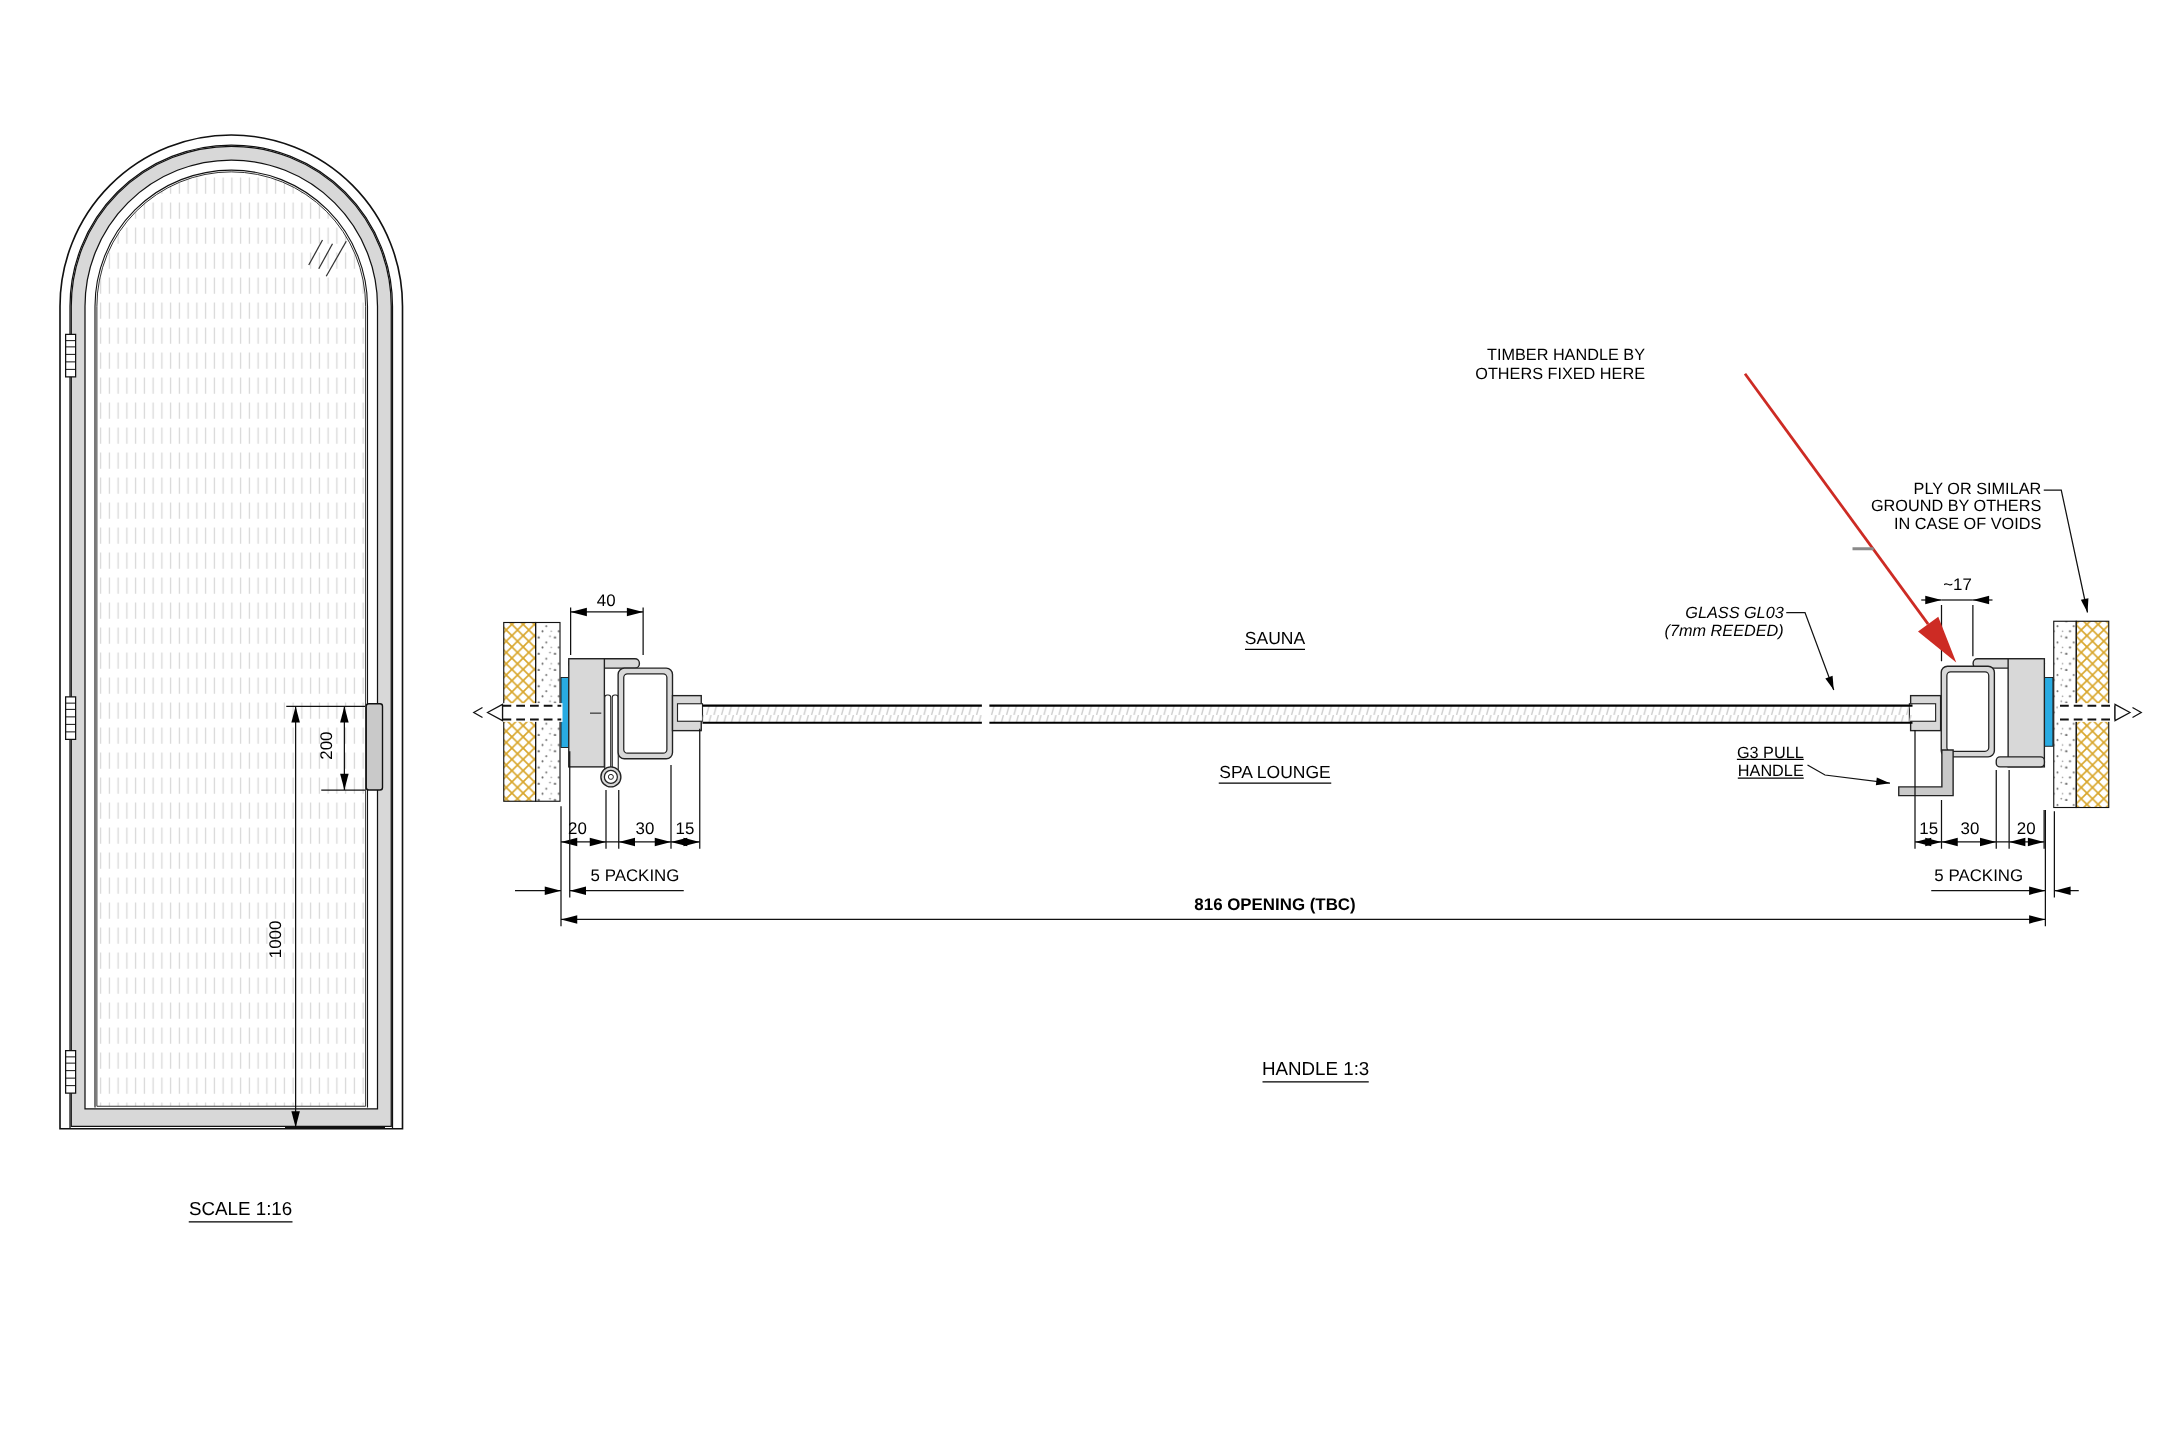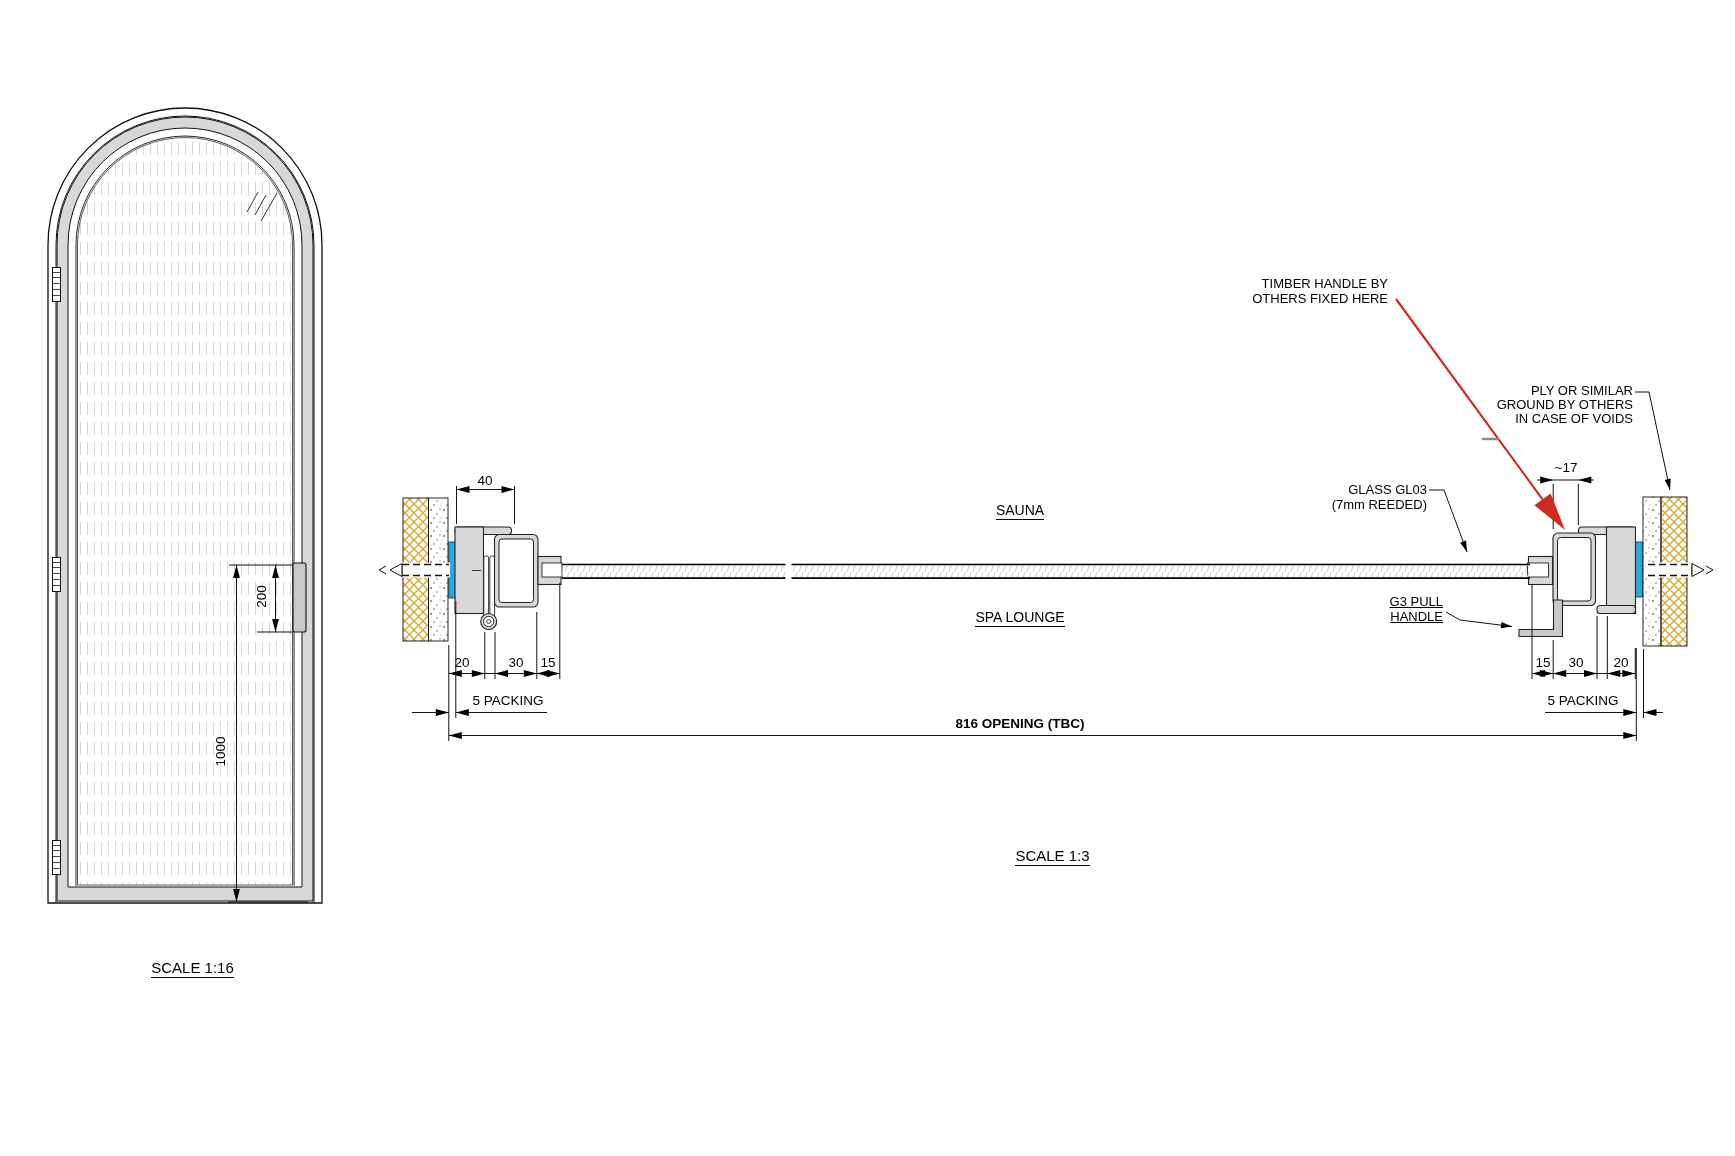--- a/index.html
+++ b/index.html
@@ -257,21 +257,21 @@
     <g>
       <line class="redline" x1="1396" y1="299" x2="1542.5" y2="499.3" stroke-width="2.2"></line>
       <polygon class="redfill" points="1565,530 1534.4,505.2 1550.6,493.4"></polygon>
       <line x1="1482" y1="439" x2="1499" y2="439" stroke="#8a8a8a" stroke-width="2.4"></line>
     </g>
   </g>
 </svg>
 
 <div class="txt ctr u2 scale" style="left:25px;top:959px;width:335px;"><span>SCALE 1:16</span></div>
 
-<div class="txt ctr u2 scale" style="left:880px;top:847px;width:345px;"><span>SCALE 1:3</span></div>
+<div class="txt ctr u2 scale" style="left:880px;top:847px;width:345px;"><span>HANDLE 1:3</span></div>
 
 <div class="txt ctr u2 room" style="left:960px;top:502px;width:120px;"><span>SAUNA</span></div>
 <div class="txt ctr u2 room" style="left:950px;top:609px;width:140px;"><span>SPA LOUNGE</span></div>
 
 <div class="txt ctr dim" style="left:900px;top:716px;width:240px;font-weight:bold;">816 OPENING (TBC)</div>
 
 <div class="txt ctr dim" style="left:470px;top:473px;width:30px;">40</div>
 <div class="txt ctr dim" style="left:448px;top:655px;width:28px;">20</div>
 <div class="txt ctr dim" style="left:502px;top:655px;width:28px;">30</div>
 <div class="txt ctr dim" style="left:535px;top:655px;width:26px;">15</div>
@@ -279,30 +279,30 @@
 
 <div class="txt ctr dim" style="left:1551px;top:460px;width:30px;">~17</div>
 <div class="txt ctr dim" style="left:1530px;top:655px;width:26px;">15</div>
 <div class="txt ctr dim" style="left:1562px;top:655px;width:28px;">30</div>
 <div class="txt ctr dim" style="left:1607px;top:655px;width:28px;">20</div>
 <div class="txt ctr dim" style="left:1523px;top:693px;width:120px;">5 PACKING</div>
 
 <div class="txt ctr dim rot" style="left:240px;top:589px;width:42px;">200</div>
 <div class="txt ctr dim rot" style="left:194px;top:744px;width:52px;">1000</div>
 
-<div class="txt rgt note" style="left:1188px;top:276px;width:200px;">
+<div class="txt rgt note" style="left:1116px;top:276px;width:200px;">
   <div>TIMBER HANDLE BY</div>
   <div>OTHERS FIXED HERE</div>
 </div>
 <div class="txt rgt note-tight" style="left:1453px;top:384px;width:180px;">
   <div>PLY OR SIMILAR</div>
   <div>GROUND BY OTHERS</div>
   <div>IN CASE OF VOIDS</div>
 </div>
-<div class="txt rgt note" style="left:1267px;top:482px;width:160px;">
+<div class="txt rgt note" style="left:1267px;top:482px;width:160px;font-style:italic;">
   <div>GLASS GL03</div>
   <div>(7mm REEDED)</div>
 </div>
 <div class="txt rgt note" style="left:1283px;top:594px;width:160px;text-decoration:underline;">
   <div>G3 PULL</div>
   <div>HANDLE</div>
 </div>
 
 </div>
 

